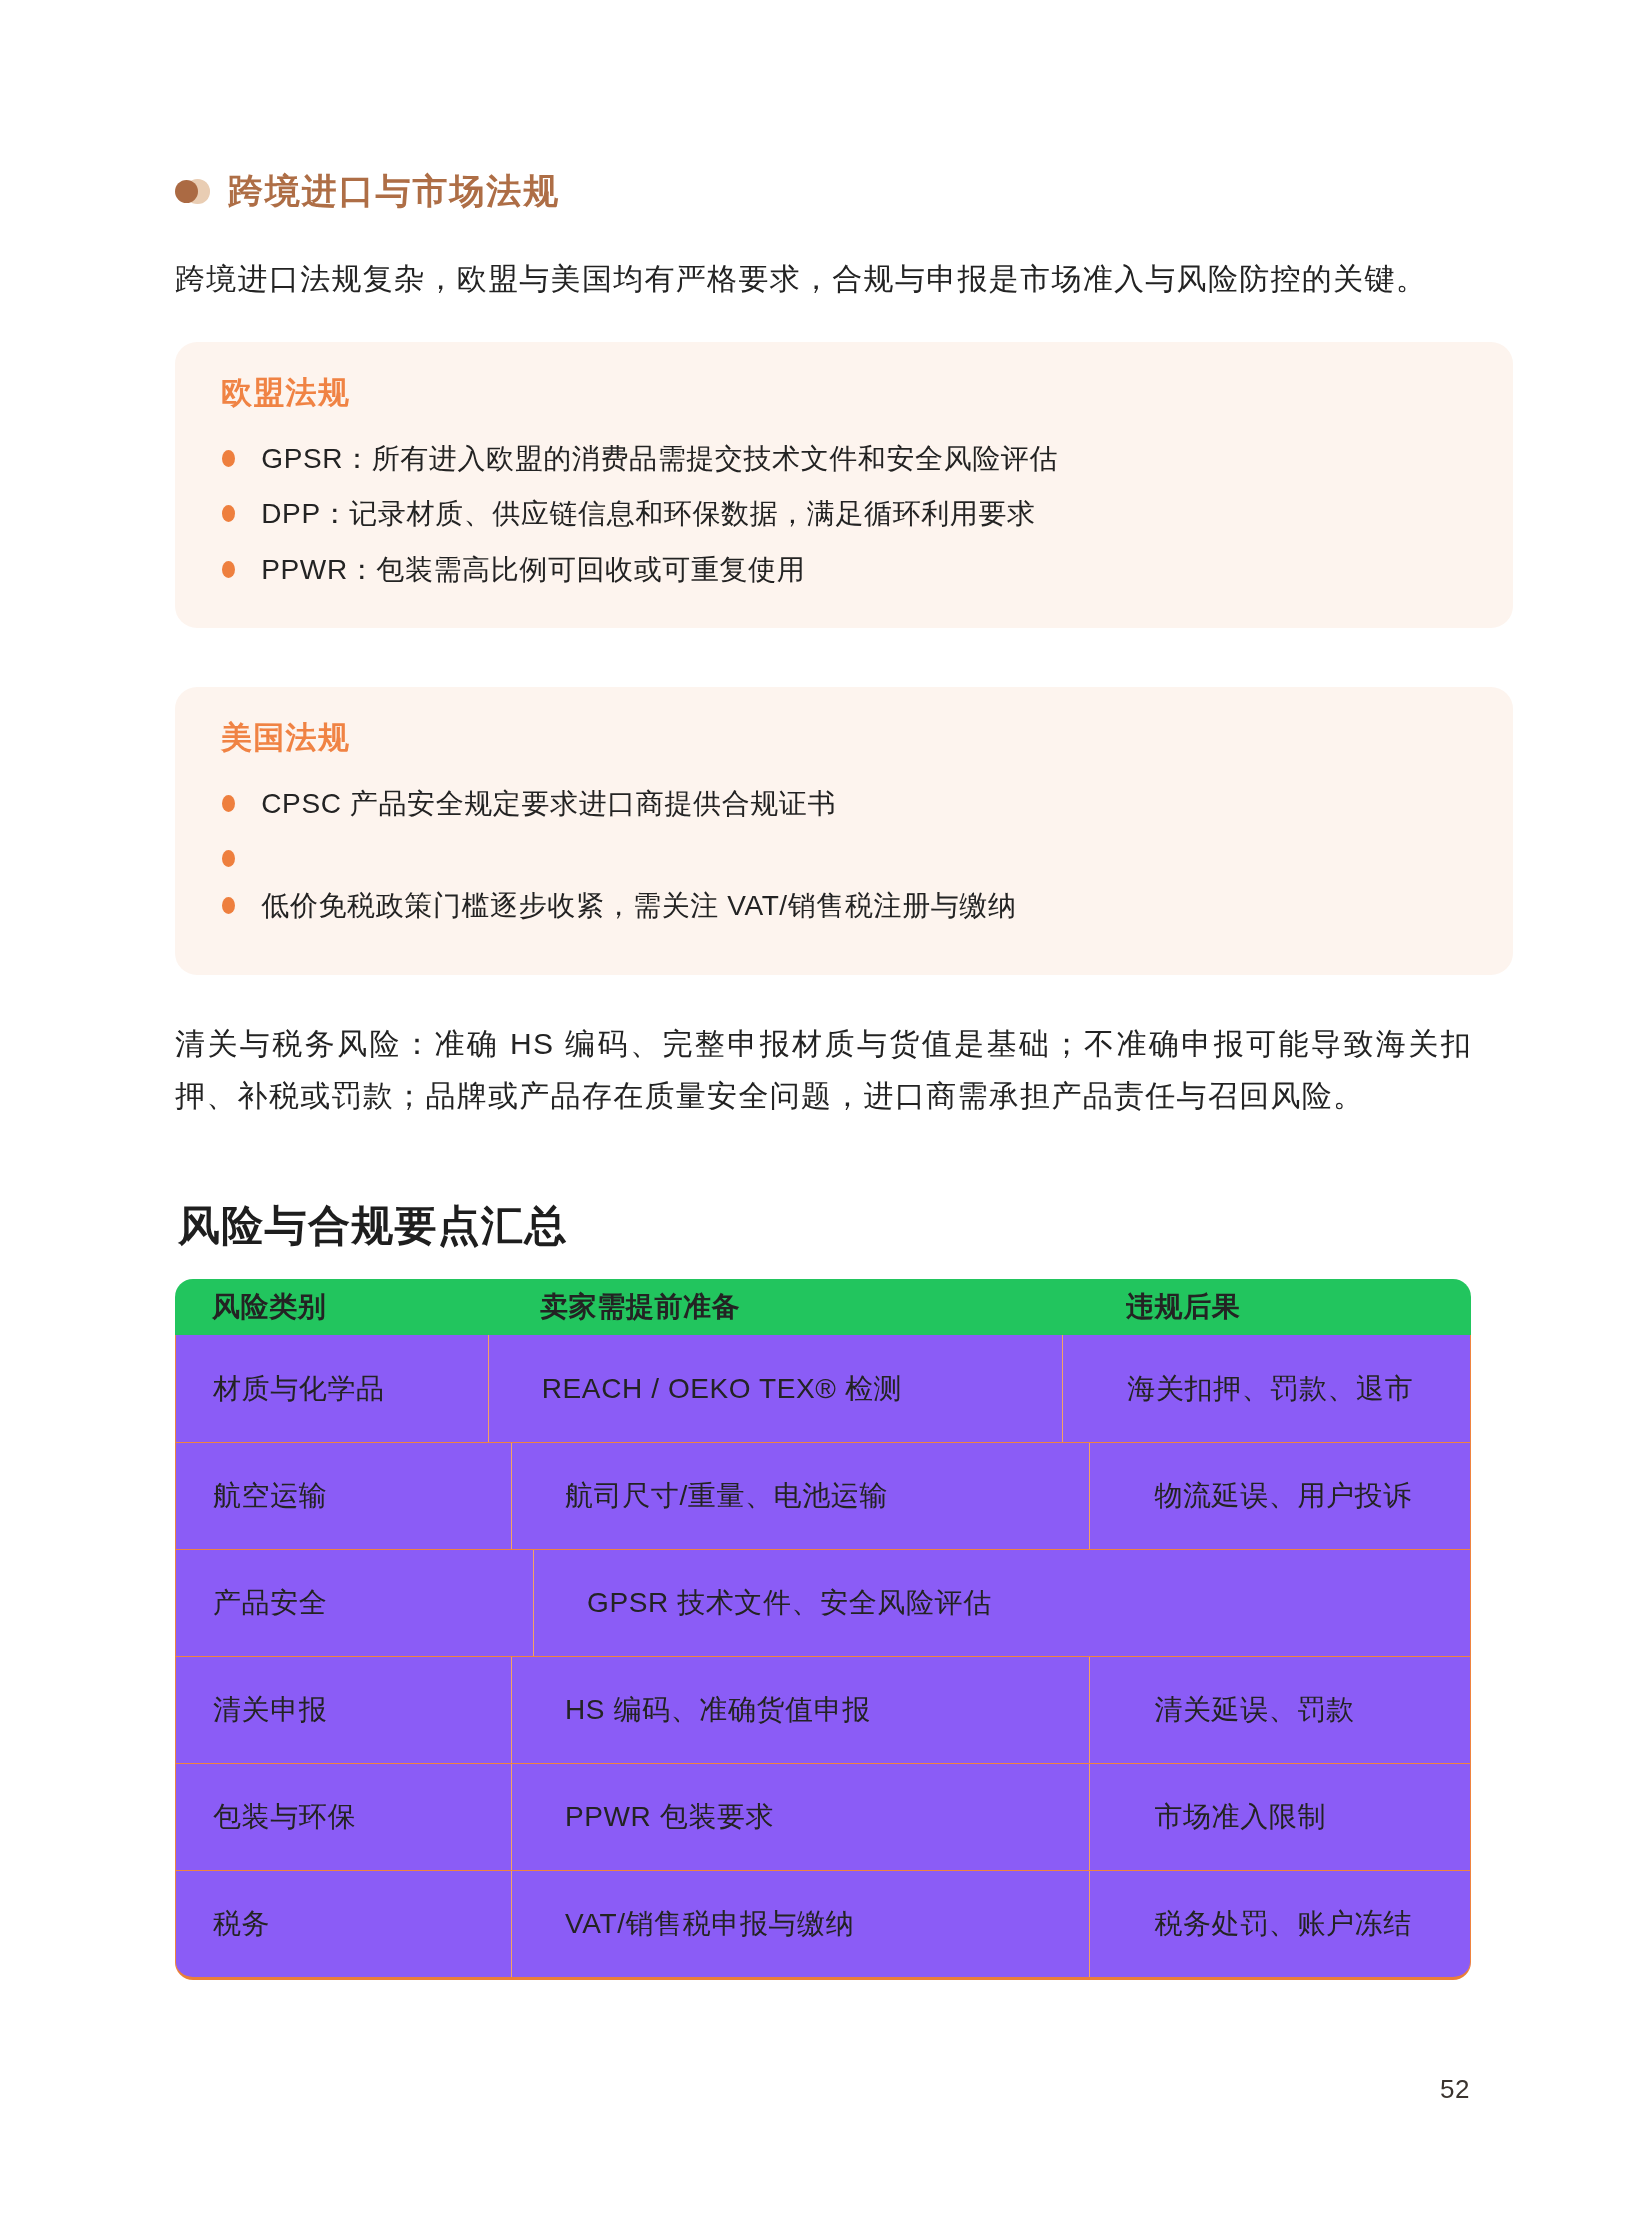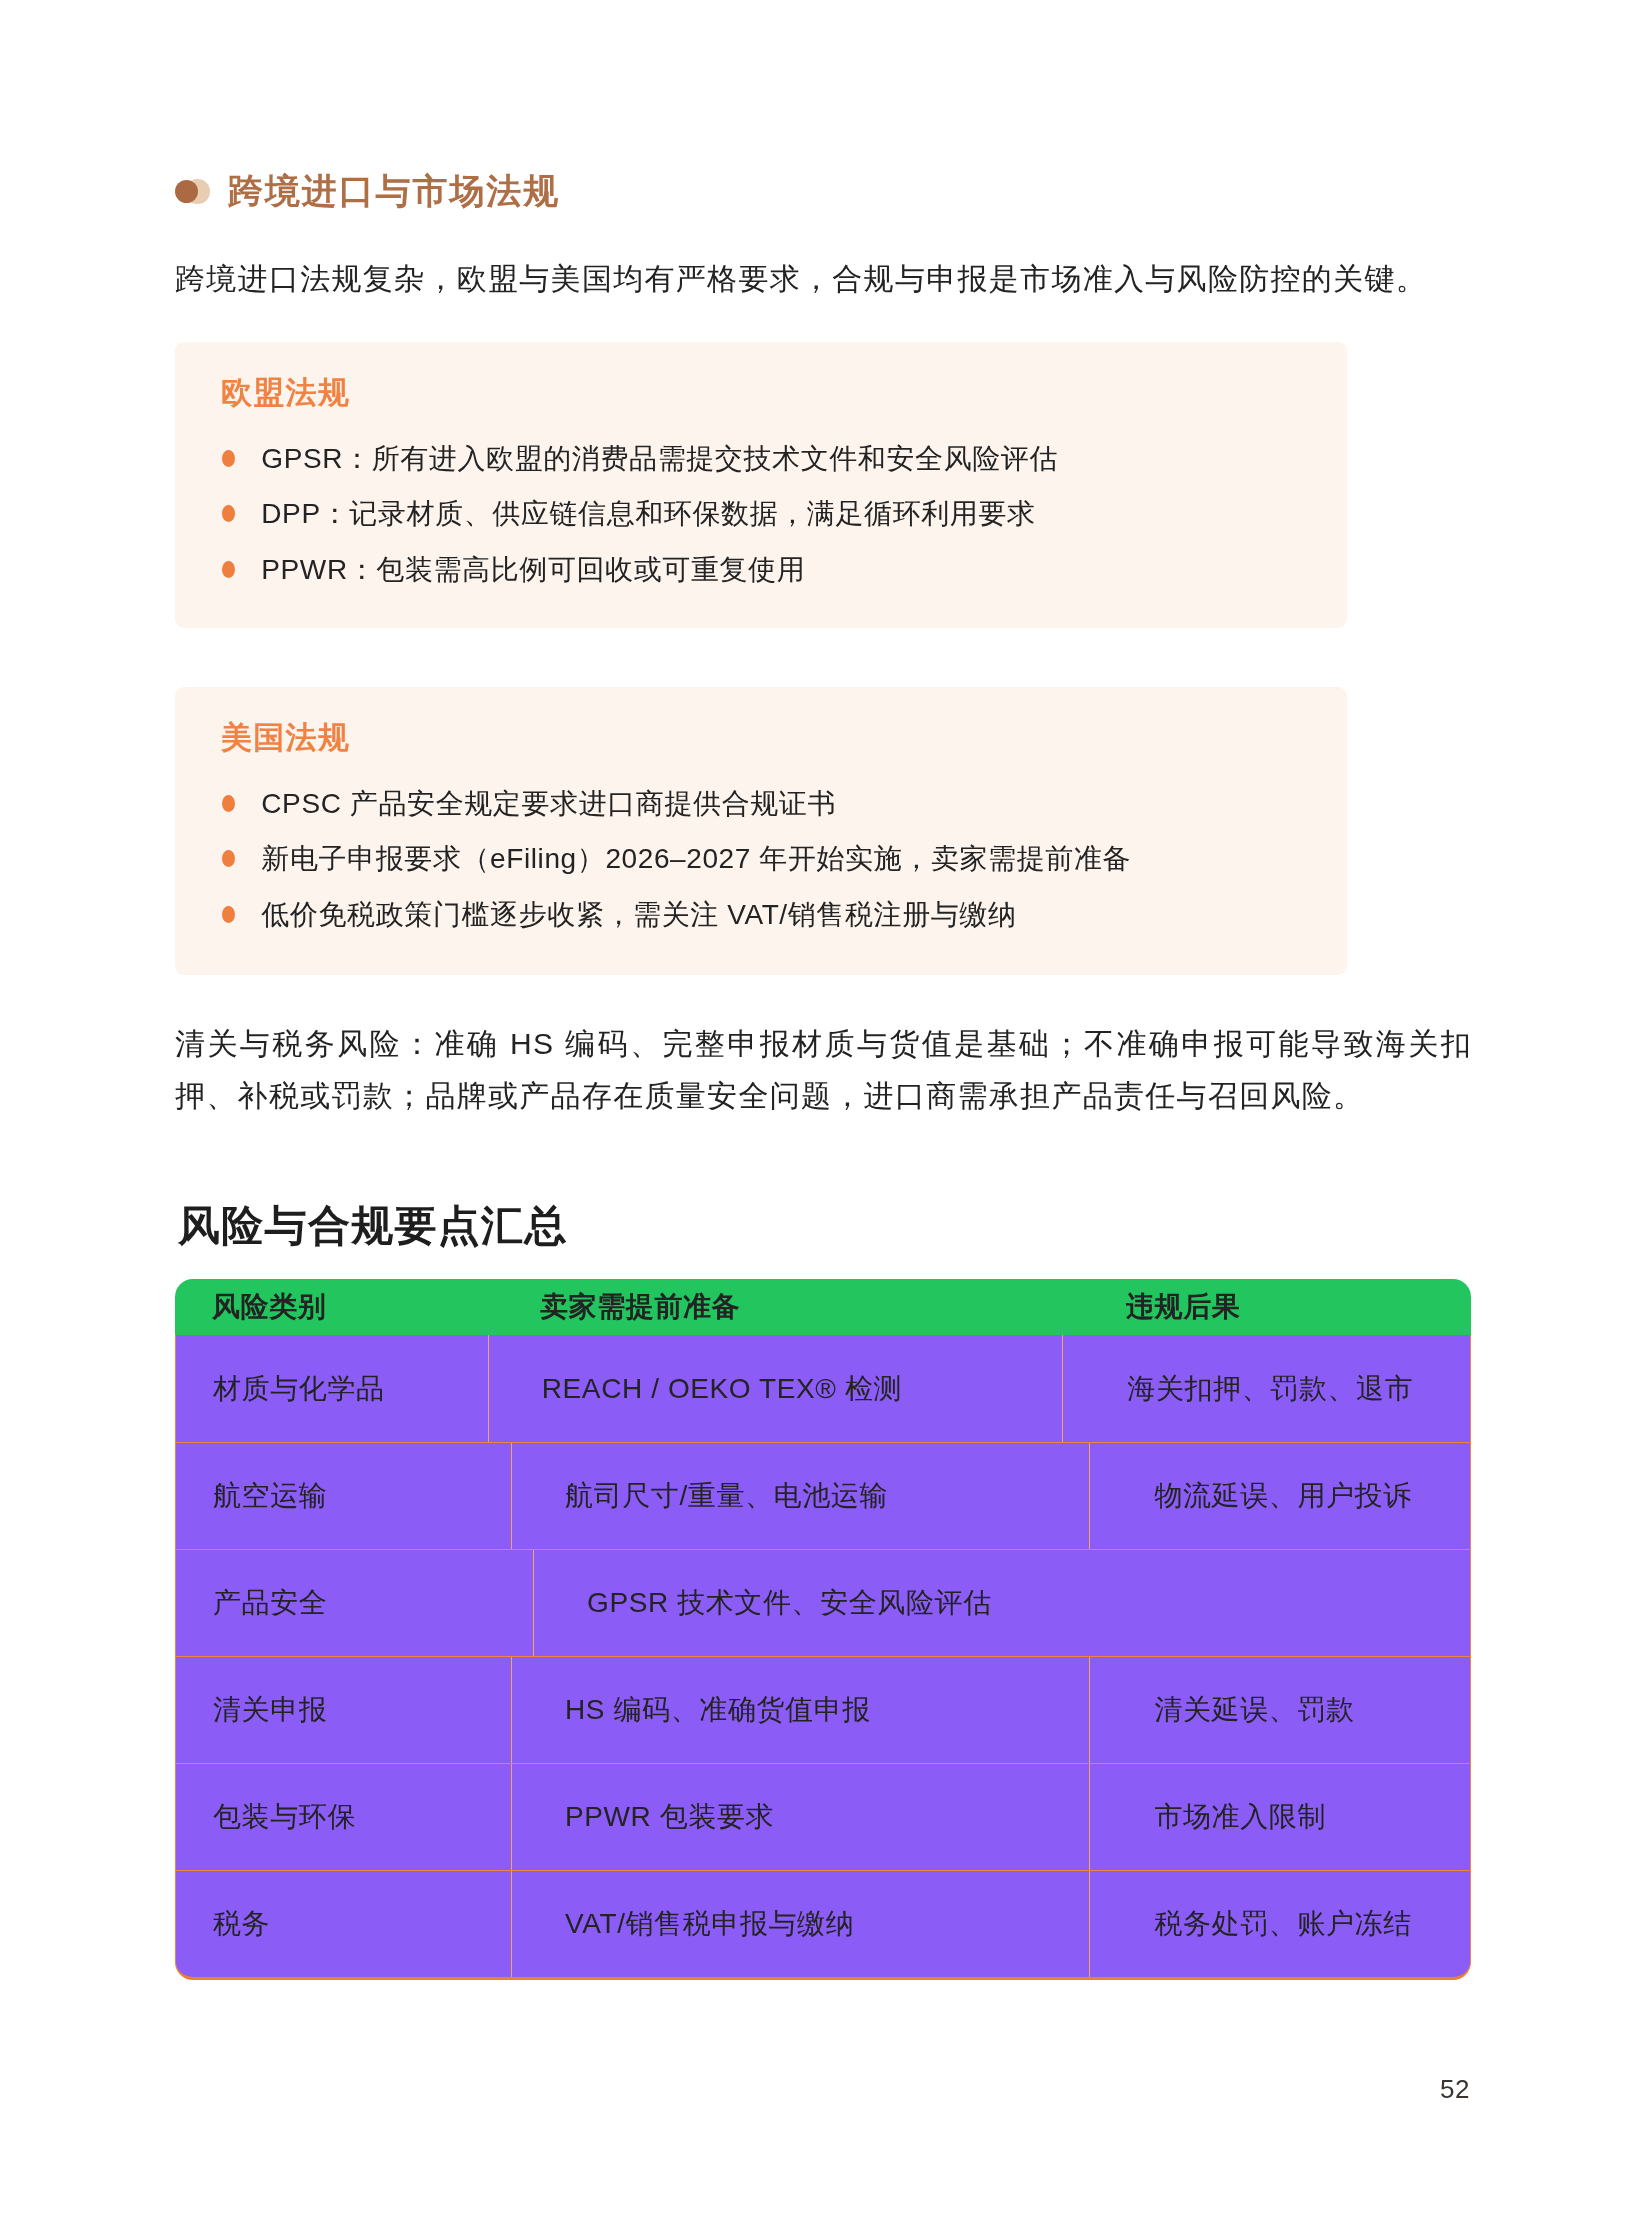--- a/index.html
+++ b/index.html
@@ -38,22 +38,22 @@
   .para {
     position:absolute; left:175px; width:1297px;
     font-size:30px; line-height:1.74; letter-spacing:1.3px;
     text-align:justify; color:#232323;
   }
   .intro { top:253px; }
   .risk-para { top:1018px; }
 
   
   .reg-card {
-    position:absolute; left:175px; width:1172px; height:286px;
-    background:#fdf4ee; border-radius:9px;
+    position:absolute; left:175px; width:1338px; height:286px;
+    background:#fdf4ee; border-radius:22px;
     padding:32px 46px 0 46px;
   }
   .card-eu { top:342px; }
   .card-us { top:687px; height:288px; }
   .reg-card h2 {
     font-size:31px; font-weight:bold; color:#f08344;
     letter-spacing:1.3px; line-height:1.25;
   }
   .reg-card ul { list-style:none; margin-top:28px; }
   .reg-card li {
@@ -146,21 +146,20 @@
 
   <div class="reg-card card-us">
     <h2>美国法规</h2>
     <ul>
       <li>
         <span class="bullet-dot"></span>
         <span>CPSC 产品安全规定要求进口商提供合规证书</span>
       </li>
       <li>
         <span class="bullet-dot"></span>
-        <span>新电子申报要求（eFiling）2026–2027 年开始实施，卖家需提前准备</span>
       </li>
       <li>
         <span class="bullet-dot"></span>
         <span>低价免税政策门槛逐步收紧，需关注 VAT/销售税注册与缴纳</span>
       </li>
     </ul>
   </div>
 
   <p class="para risk-para">清关与税务风险：准确 HS 编码、完整申报材质与货值是基础；不准确申报可能导致海关扣押、补税或罚款；品牌或产品存在质量安全问题，进口商需承担产品责任与召回风险。</p>
 

